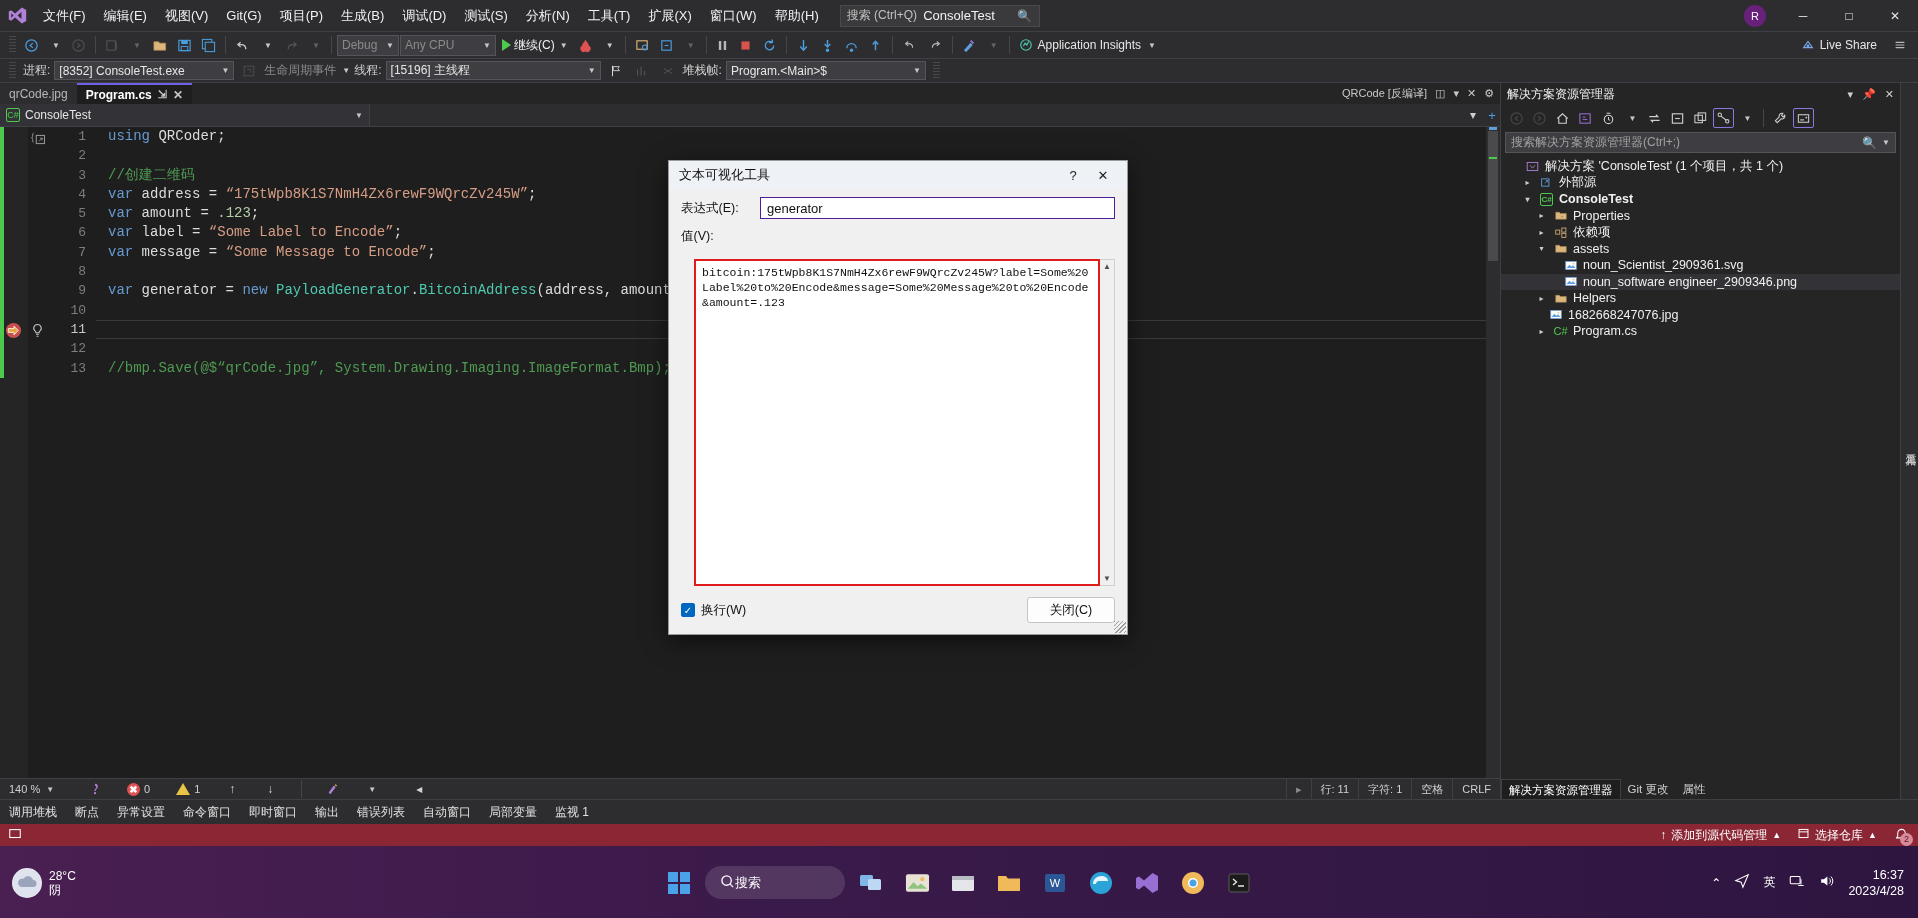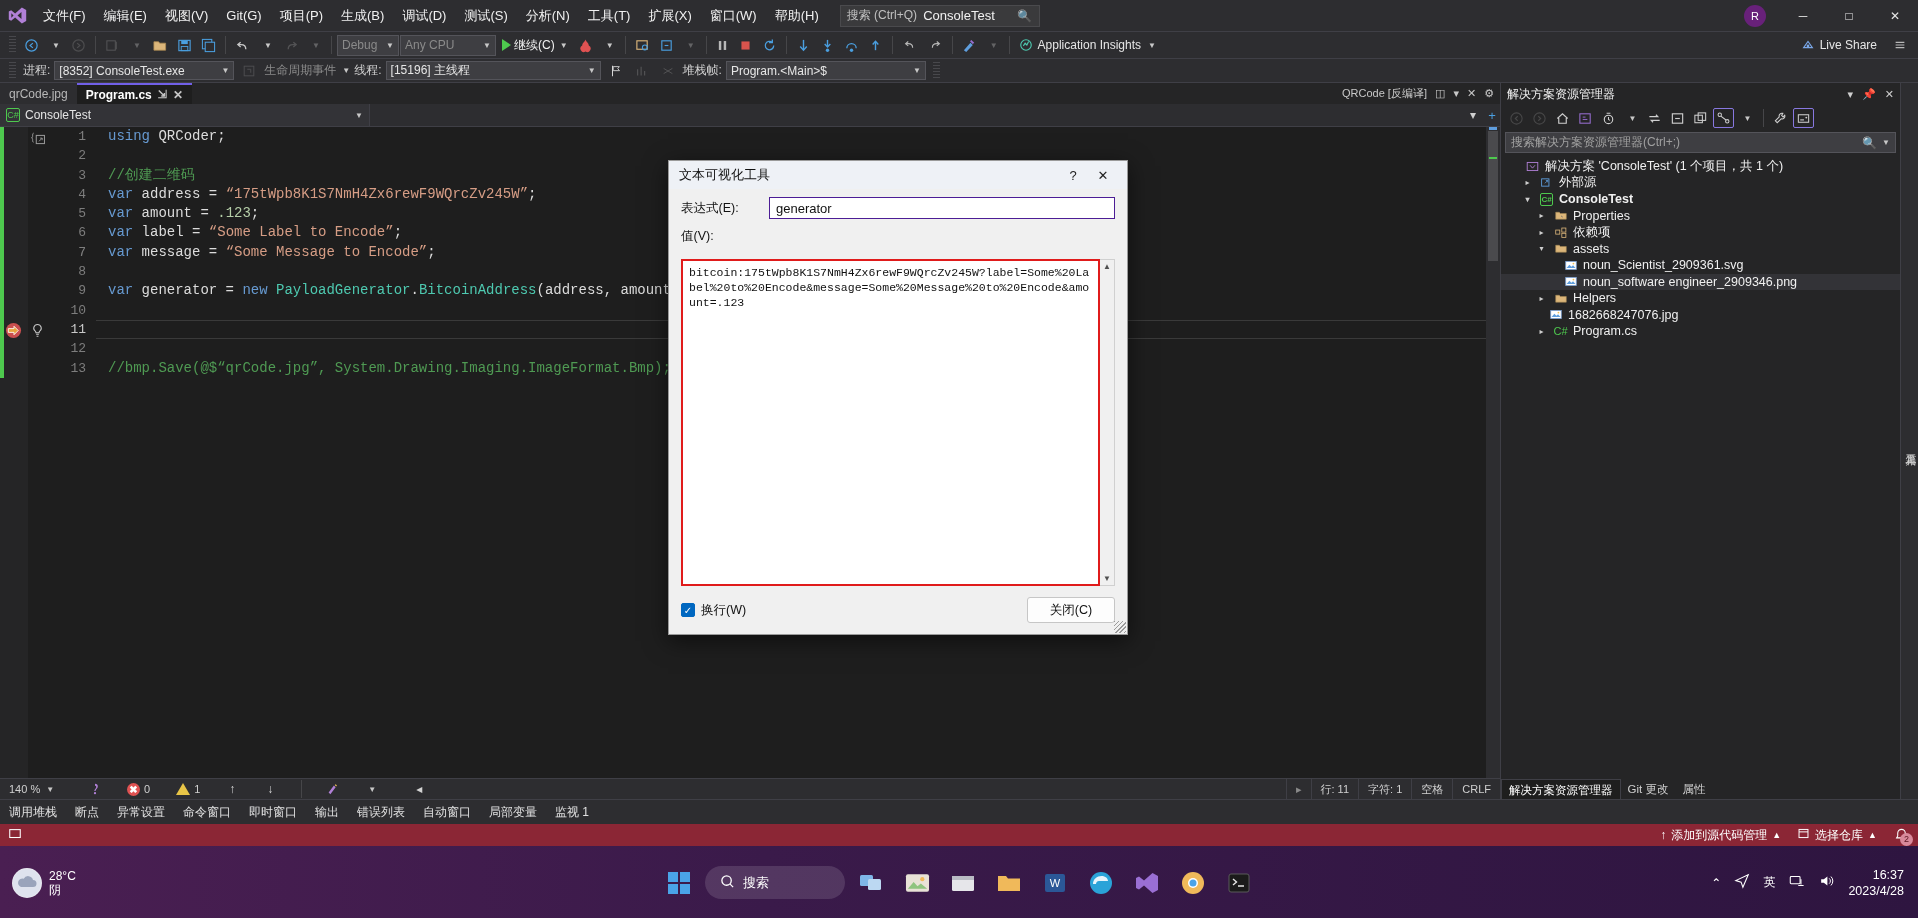--- a/index.html
+++ b/index.html
@@ -210,51 +210,51 @@
     height:73px; background:linear-gradient(90deg,#4a1f52 0%,#3a1a4a 40%,#2e1540 100%);
     display:flex; align-items:center; position:relative;
   }
   .weather { display:flex; align-items:center; gap:7px; padding-left:12px; color:#fff; }
   .weather .wicon { width:30px;height:30px;border-radius:50%;background:#e8e8f0;position:relative; }
   .weather .wtxt { font-size:12px; line-height:14px; }
   .tb-center { position:absolute; left:50%; transform:translateX(-50%); display:flex; align-items:center; gap:6px; }
   .tbicon { width:40px;height:40px;display:flex;align-items:center;justify-content:center;border-radius:5px; }
   .searchpill {
     height:33px; min-width:140px; background:rgba(255,255,255,.13); border-radius:17px;
-    display:flex;align-items:center;gap:8px;padding:0 15px; color:#fff; font-size:13px;
+    display:flex;align-items:center;padding:0 15px; color:#fff; font-size:13px;
   }
   .tb-right { margin-left:auto; display:flex; align-items:center; gap:13px; padding-right:14px; color:#fff; }
   .clock { font-size:12.5px; line-height:16px; text-align:right; }
 
   
   .dlg-wrap { position:absolute; left:668px; top:160px; width:460px; height:475px; z-index:50; }
   .dialog {
     width:100%; height:100%; background:#f0f0f0; color:#1a1a1a;
     border:1px solid #9a9a9a; box-shadow:0 6px 22px rgba(0,0,0,.55);
     display:flex; flex-direction:column; font-size:12px;
   }
   .dlg-title {
     height:28px; background:#eef1f6; display:flex;align-items:center;padding:0 10px;
     font-size:13px; color:#111;
   }
   .dlg-title .tctl { margin-left:auto; display:flex;align-items:center;gap:2px; }
   .dctl-btn { width:28px;height:26px;display:flex;align-items:center;justify-content:center;font-size:13px;color:#222; }
   .dlg-body { flex:1; padding:8px 12px 0 12px; display:flex; flex-direction:column; }
-  .frow { display:flex; align-items:center; gap:10px; margin-bottom:9px; }
+  .frow { display:flex; align-items:center; gap:1px; margin-bottom:9px; }
   .flabel { width:78px; font-size:12.5px; color:#111; }
   .finput {
     flex:1; height:22px; background:#fff; border:1px solid #4c1d95;
     display:flex;align-items:center;padding:0 6px; font-size:13px; color:#111;
   }
   .vlabel { font-size:12.5px; color:#111; margin-bottom:14px; }
   .vbox-outer { flex:1; display:flex; min-height:0; }
   .vbox {
     flex:1; background:#fff; border:2px solid #e01b1b; padding:4px 6px;
     font-family:"Liberation Mono","DejaVu Sans Mono",monospace; font-size:11.5px;
-    color:#111; line-height:15px; word-break:break-all; overflow:hidden; position:relative;
+    color:#111; line-height:15px; word-break:break-all; overflow:hidden; position:relative;margin-left:13px;
   }
   .vscroll {
     width:15px; background:#f0f0f0; border:1px solid #d0d0d0; border-left:none;
     display:flex; flex-direction:column; justify-content:space-between; align-items:center;
     font-size:8px; color:#505050; padding:2px 0;
   }
   .dlg-footer { height:48px; display:flex; align-items:center; padding:0 12px; gap:8px; }
   .chk { display:flex; align-items:center; gap:6px; font-size:12.5px; color:#111; }
   .chkbox {
     width:14px;height:14px;background:#0067c0;border:1px solid #0067c0;border-radius:2px;

